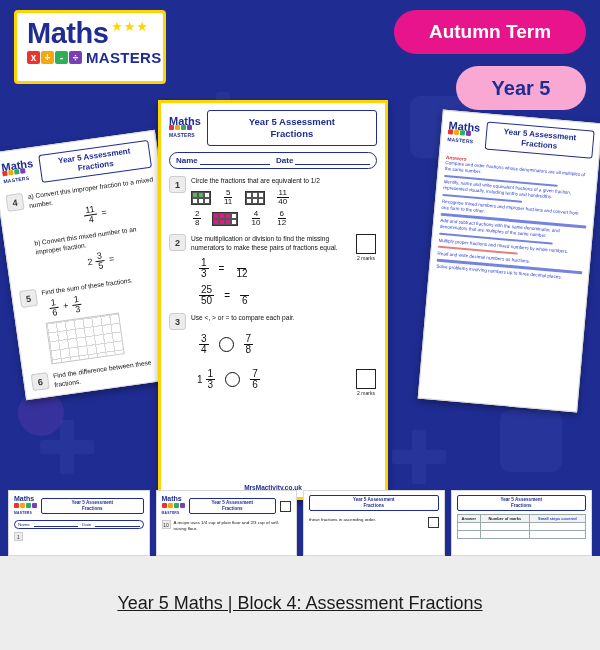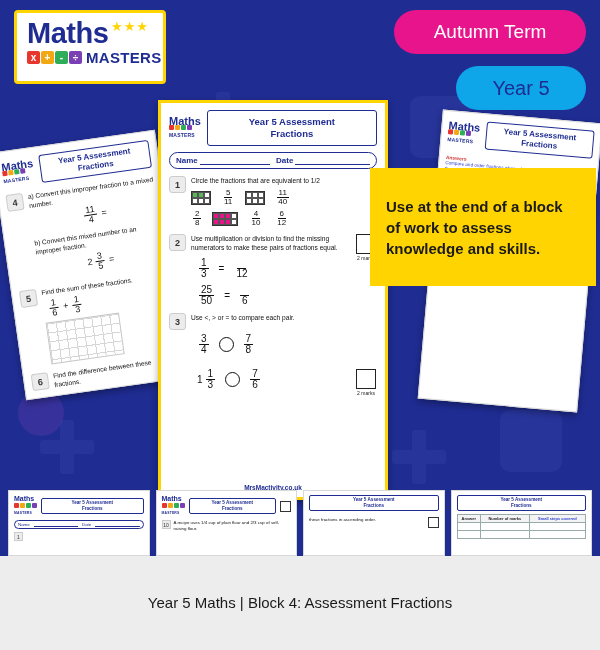--- a/index.html
+++ b/index.html
@@ -59,30 +59,30 @@
   .op.m { background: #2fae5a; }
   .op.d { background: #7b3fb5; }
   .logo-masters {
     font-size: 15px; font-weight: bold; color: #1f2c92; letter-spacing: 0.3px;
   }
 
   
   .badge {
     position: absolute;
     display: flex; align-items: center; justify-content: center;
-    font-weight: normal; color: #ffffff;
+    font-weight: bold; color: #ffffff;
     border-radius: 22px;
   }
   .badge-term {
     right: 14px; top: 10px; width: 192px; height: 44px;
     background: #e8148c; font-size: 19px;
   }
   .badge-year {
     right: 14px; top: 66px; width: 130px; height: 44px;
-    background: #0ea5e9; color: #1f2c92; font-size: 20px;
+    background: #f9a8d4; color: #1f2c92; font-size: 20px;
   }
 
   
   .page {
     position: absolute; background: #ffffff;
     box-shadow: 0 3px 7px rgba(0,0,0,0.35);
     overflow: hidden;
   }
   .page-left {
     left: 8px; top: 140px; width: 165px; height: 250px;
@@ -241,21 +241,21 @@
   .tbl .blue { color: #2b3fd0; }
 
   
   .caption {
     position: absolute; left: 0; bottom: 0; width: 600px; height: 94px;
     background: #ededed;
     display: flex; align-items: center; justify-content: center;
     text-align: center;
   }
   .caption span {
-    font-size: 15px; color: #1a1a1a; line-height: 26px; max-width: 440px;
+    font-size: 18px; color: #1a1a1a; line-height: 26px; max-width: 440px; text-decoration: underline;
   }
 </style>
 </head>
 <body>
 
 <div class="stage">
 
   <div class="bg-shape bg-cross" style="left:196px; top:92px;"></div>
   <div class="bg-shape bg-cross" style="left:392px; top:430px;"></div>
   <div class="bg-shape bg-cross" style="left:40px; top:420px;"></div>
@@ -543,23 +543,20 @@
       </div>
       <div class="marks" style="margin-top:56px;">
         <div class="box"></div>
         <div class="lbl">2 marks</div>
       </div>
     </div>
 
     <div class="site">MrsMactivity.co.uk</div>
   </div>
 
-  <div class="callout">
-    <span>Use at the end of a block of work to assess knowledge and skills.</span>
-  </div>
 
   <div class="strip">
 
     <div class="thumb">
       <div class="th-head">
         <div class="mini-logo">
           <span class="m1" style="font-size:7px">Maths</span>
           <span class="mini-ops">
               <i></i>
               <i></i>

